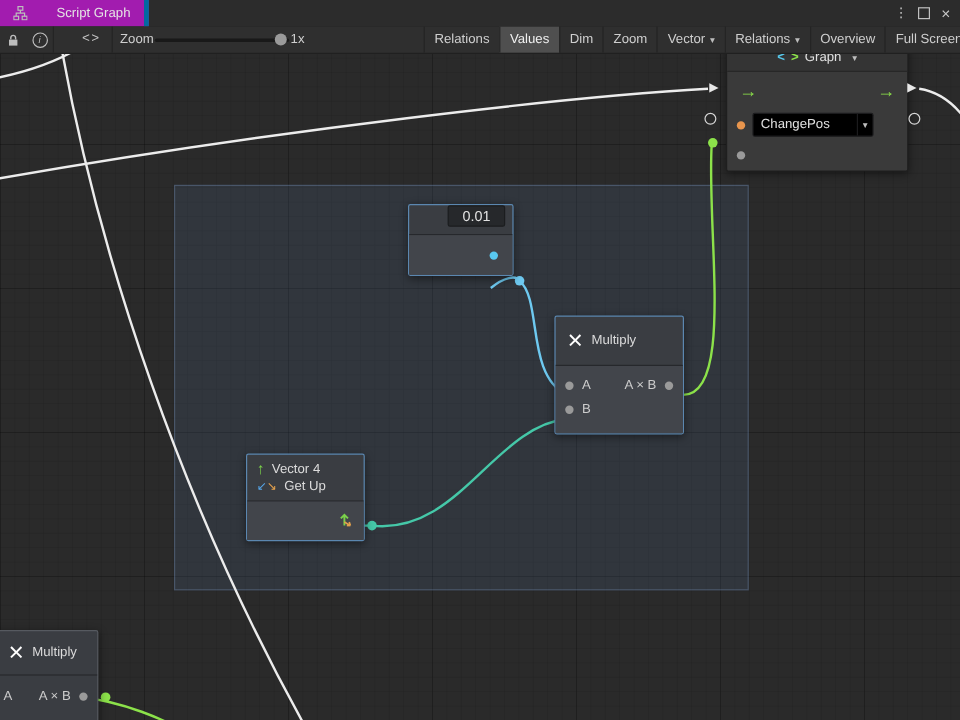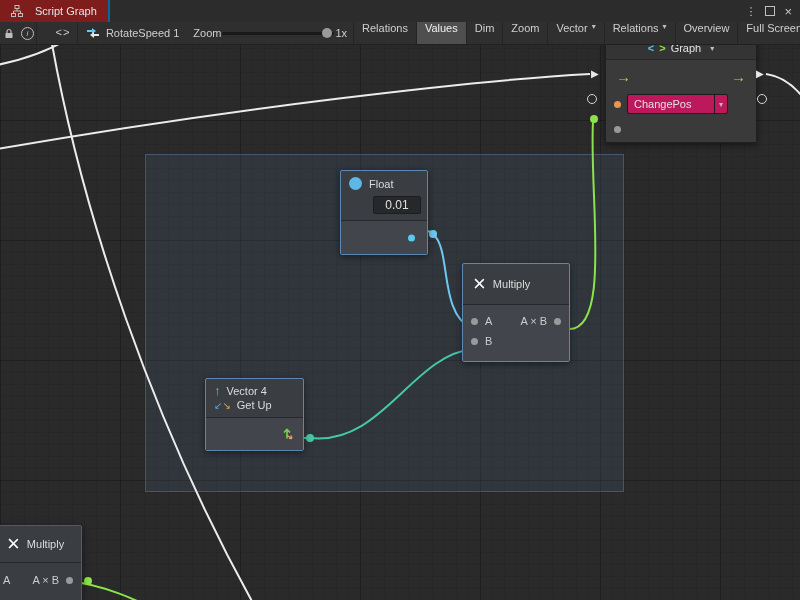--- a/index.html
+++ b/index.html
@@ -26,37 +26,37 @@
     border:1px solid rgba(135,170,220,.28);
   }
   svg.wires{position:absolute;left:0;top:0;z-index:2;pointer-events:none;}
 
   
   .titlebar{
     position:absolute;top:0;left:0;right:0;height:22px;z-index:10;
     background:#2c2c2c;border-bottom:1px solid #1e1e1e;
     display:flex;align-items:stretch;font-size:11px;
   }
-  .tab{display:flex;align-items:center;gap:12px;padding:0 11px;background:#7f1d1d;
-       border-right:2px solid #0369a1;color:#e4e4e4;}
+  .tab{display:flex;align-items:center;gap:24px;padding:0 11px;background:#a21caf;
+       border-right:4px solid #0369a1;color:#e4e4e4;}
   .win-controls{margin-left:auto;display:flex;align-items:center;gap:9px;padding-right:8px;color:#c8c8c8;}
   .kebab{font-size:11px;line-height:1;}
   .win-box{width:8px;height:8px;border:1px solid #c0c0c0;display:inline-block;}
   .win-close{font-size:13px;line-height:1;}
 
   
   .toolbar{
     position:absolute;top:22px;left:0;right:0;height:22px;z-index:10;
     background:#2f2f2f;border-bottom:1px solid #202020;
     display:flex;align-items:stretch;font-size:11px;color:#cfcfcf;overflow:hidden;white-space:nowrap;
   }
   .tb-icon-btn{display:flex;align-items:center;justify-content:center;width:22px;}
   .tb-sep{width:1px;background:#242424;}
   .tb-gap{width:14px;}
-  .tb-btn{display:flex;padding:0 8px;border-left:1px solid #242424;}
+  .tb-btn{display:flex;align-items:center;padding:0 8px;border-left:1px solid #242424;}
   .tb-btn.active{background:#4f4f4f;color:#f0f0f0;}
   .tb-group-right{margin-left:auto;margin-right:-10px;display:flex;align-items:stretch;}
   .chev{font-size:8px;margin-left:4px;color:#bdbdbd;}
   .code-icon{font-family:"Liberation Mono", monospace;letter-spacing:1px;color:#c8c8c8;}
   .info-circle{width:11px;height:11px;border-radius:50%;border:1px solid #bdbdbd;display:flex;
                align-items:center;justify-content:center;font-size:8px;font-style:italic;color:#bdbdbd;}
   .breadcrumb{display:flex;align-items:center;gap:6px;padding:0 8px;}
   .zoom-wrap{display:flex;align-items:center;padding:0 6px;gap:1px;}
   .zoom-track{width:112px;height:3px;background:#191919;border-radius:2px;position:relative;}
   .zoom-handle{position:absolute;right:2px;top:-4px;width:10px;height:10px;border-radius:50%;background:#9a9a9a;}
@@ -103,21 +103,21 @@
   
   #node-variable{left:605px;top:36px;width:150px;background:#3a3a3a;border:1px solid #1f1f1f;z-index:3;}
   .var-header{display:flex;align-items:center;justify-content:center;gap:5px;height:22px;
               background:#343434;border-bottom:1px solid #272727;font-size:11px;color:#e0e0e0;}
   .bracket-l{color:#56c7ea;font-weight:bold;}
   .bracket-r{color:#8ce24a;font-weight:bold;}
   .var-flow-row{display:flex;align-items:center;justify-content:space-between;height:32px;padding:0 10px;}
   .flow-arrow{color:#8ce24a;font-size:15px;font-weight:bold;line-height:1;}
   .var-value-row{display:flex;align-items:center;gap:6px;height:24px;padding:0 8px;}
   .var-extra-row{display:flex;align-items:center;height:26px;padding:0 8px;}
-  .dropdown{display:flex;align-items:center;height:18px;background:#be185d;border:1px solid #1b1b1d;
+  .dropdown{display:flex;align-items:center;height:18px;background:#000000;border:1px solid #1b1b1d;
             border-radius:2px;flex:1;margin-right:20px;}
   .dropdown .dd-label{padding:0 6px;flex:1;font-size:11px;color:#e0e0e0;}
   .dropdown .dd-arrow{border-left:1px solid #1b1b1d;padding:0 4px;font-size:8px;color:#bdbdbd;align-self:stretch;display:flex;align-items:center;}
 
   
   .marker{position:absolute;z-index:4;}
   .tri{color:#e8e8e8;font-size:10px;line-height:10px;}
   .ring{width:8px;height:8px;border:1.5px solid #d6d6d6;border-radius:50%;background:transparent;}
   .gdot{width:8px;height:8px;border-radius:50%;}
 </style>
@@ -142,24 +142,20 @@
   <path d="M 302 438 L 310 438 C 382 446, 412 355, 473 349" fill="none" stroke-width="2" stroke="#45c8a8"></path>
   <circle cx="310" cy="438" r="4" fill="#45c8a8"></circle>
 
   <path d="M 568 329 C 612 332, 589 195, 593 122" fill="none" stroke-width="2" stroke="#8ce24a"></path>
 
   <path d="M 67 581 C 100 584, 138 599, 163 615" fill="none" stroke-width="2" stroke="#8ce24a"></path>
   <circle cx="88" cy="581" r="4" fill="#8ce24a"></circle>
 </svg>
 
 <div class="node selected" id="node-float">
-  <div class="node-header">
-    <span class="float-circle" style="background:#5fb7e6;"></span>
-    <span>Float</span>
-  </div>
   <div class="value-box">
       <span>0.01</span>
     </div>
   <div class="node-divider"></div>
   <div class="node-body">
     <span class="dot port-abs" style="right:12px;background:#59c8f0;"></span>
   </div>
 </div>
 
 <div class="node selected" id="node-multiply">
@@ -278,27 +274,20 @@
     <span class="info-circle">
         <span>i</span>
       </span>
   </span>
   <span class="tb-sep"></span>
   <span class="tb-gap"></span>
   <span class="tb-icon-btn" style="width:34px;">
     <span class="code-icon">&lt;&gt;</span>
   </span>
   <span class="tb-sep"></span>
-  <span class="breadcrumb">
-    <svg width="14" height="12" viewBox="0 0 14 12">
-      <path d="M1 3 L6 3 L6 1 L10 4 L6 7 L6 5 L1 5 Z" fill="#6ec9f0"></path>
-      <path d="M13 7 L8 7 L8 5 L4 8 L8 11 L8 9 L13 9 Z" fill="#e8e8e8"></path>
-    </svg>
-    <span>RotateSpeed 1</span>
-  </span>
   <span class="zoom-wrap">
     <span>Zoom</span>
     <span class="zoom-track">
       <span class="zoom-handle"></span>
     </span>
     <span>1x</span>
   </span>
 
   <span class="tb-group-right">
     <span class="tb-btn">

